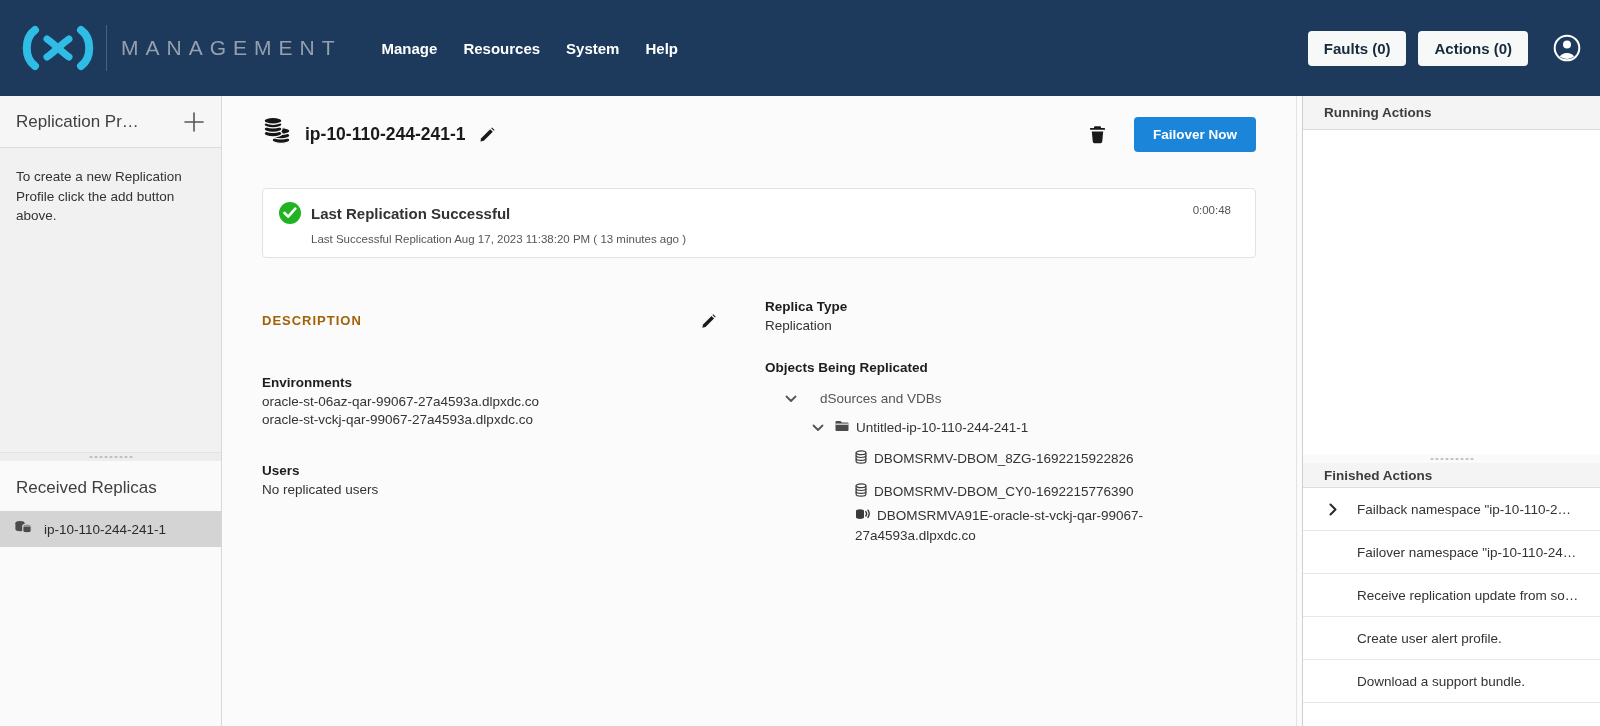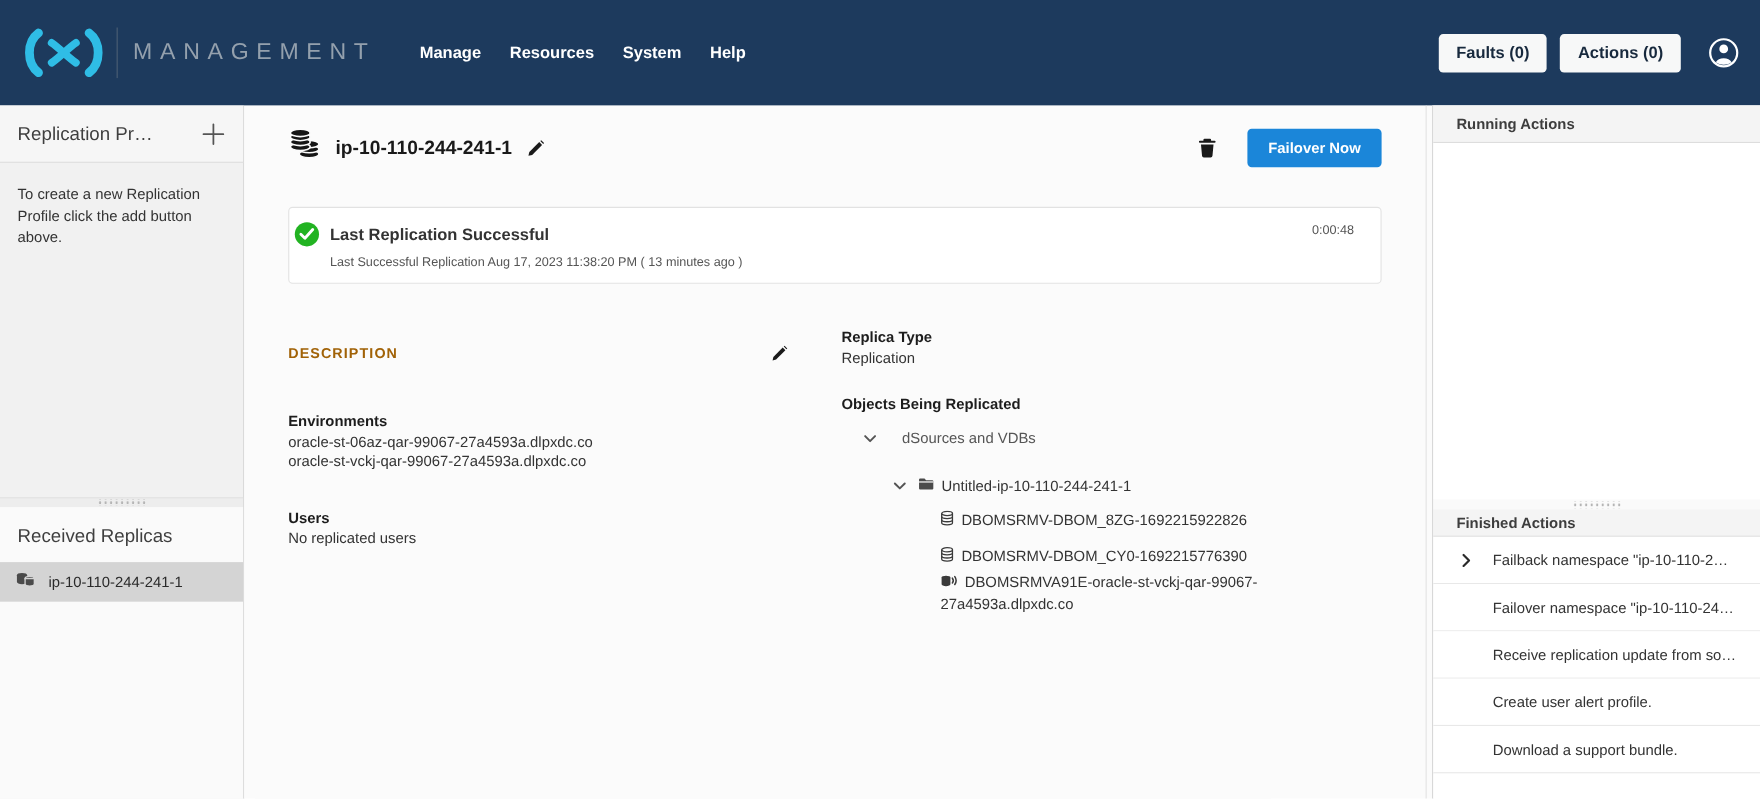--- a/index.html
+++ b/index.html
@@ -48,21 +48,21 @@
   .main-header { margin-top:18px; height:40px; display:flex; align-items:center; }
   .main-title { font-size:17.5px; font-weight:bold; color:#1a1a1a; margin-left:13px; }
   .icon-btn { display:flex; cursor:pointer; background:none; border:none; padding:0; }
   .title-edit { margin-left:13px; }
   .header-actions { margin-left:auto; display:flex; align-items:center; gap:28px; }
   .failover-btn { background:#1b86d9; color:#fff; border:none; border-radius:4px;
                   font-family:"Liberation Sans",sans-serif; font-weight:bold; font-size:13.5px;
                   padding:10px 19px; cursor:pointer; }
 
   .status-card { margin-top:34px; background:#fff; border:1px solid #e2e2e2; border-radius:4px;
-                 height:70px; padding:13px 24px 0 5px; }
+                 height:70px; padding:13px 24px 0 16px; }
   .card-row { display:flex; align-items:center; }
   .check { width:22px; height:22px; flex:none; border-radius:50%; background:#22b322;
            display:flex; align-items:center; justify-content:center; }
   .card-title { font-size:15px; font-weight:bold; color:#333; margin-left:10px; }
   .card-duration { margin-left:auto; font-size:11.5px; color:#555; align-self:flex-start; margin-top:2px; }
   .card-sub { margin:9px 0 0 32px; font-size:11.5px; color:#555; }
 
   .details { display:grid; grid-template-columns:503px 1fr; margin-top:41px; }
   .desc-row { display:flex; justify-content:space-between; align-items:flex-start; margin-top:14px; padding-right:48px; }
   .desc-label { font-size:13px; font-weight:bold; letter-spacing:1px; color:#a16207; }
@@ -70,21 +70,21 @@
   .field.environments { margin-top:46px; }
   .field.users { margin-top:34px; }
   .field-label { font-weight:bold; font-size:13.5px; color:#1d1d1d; margin-bottom:3px; }
   .field-value { font-size:13.5px; color:#333; line-height:1.35; }
 
   .objects-label { font-weight:bold; font-size:13.5px; color:#1d1d1d; margin-top:25px; }
   .tree-row { display:flex; align-items:center; font-size:13.5px; color:#555; }
   .tree-row.lvl1 { margin-top:16px; }
   .tree-row.lvl1 .chev { margin-left:20px; }
   .tree-row.lvl1 .tree-label { margin-left:23px; }
-  .tree-row.lvl2 { margin-top:28px; color:#333; }
+  .tree-row.lvl2 { margin-top:14px; color:#333; }
   .tree-row.lvl2 .chev { margin-left:47px; }
   .tree-row.lvl2 .folder { margin-left:11px; }
   .tree-row.lvl2 .tree-label { margin-left:7px; }
   .tree-leaf { margin-left:90px; width:300px; font-size:13.5px; color:#333; line-height:1.3; }
   .tree-leaf.first { margin-top:15px; }
   .tree-leaf.second { margin-top:13px; }
   .tree-leaf.third { margin-top:5px; }
   .tree-leaf .leaf-icon { display:inline-block; vertical-align:-2px; margin-right:7px; }
 
   

